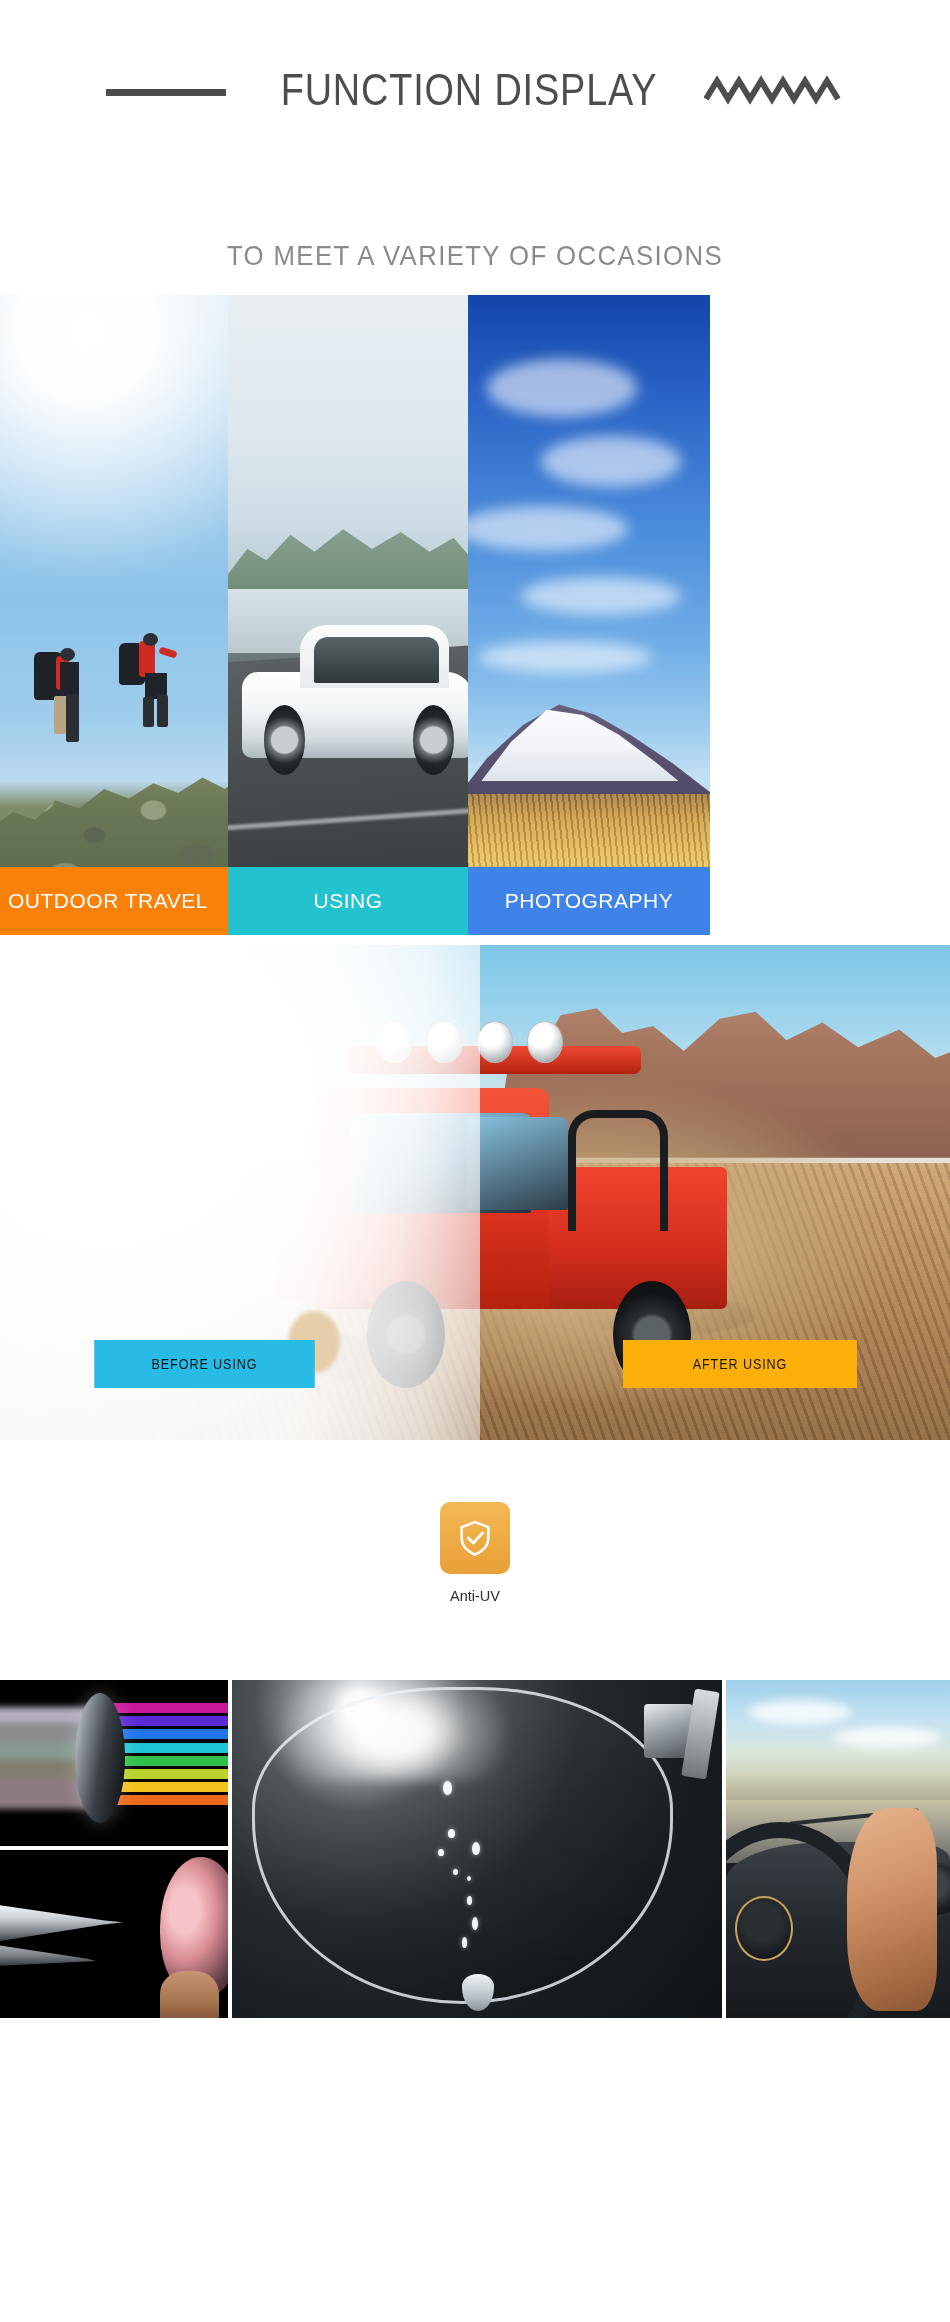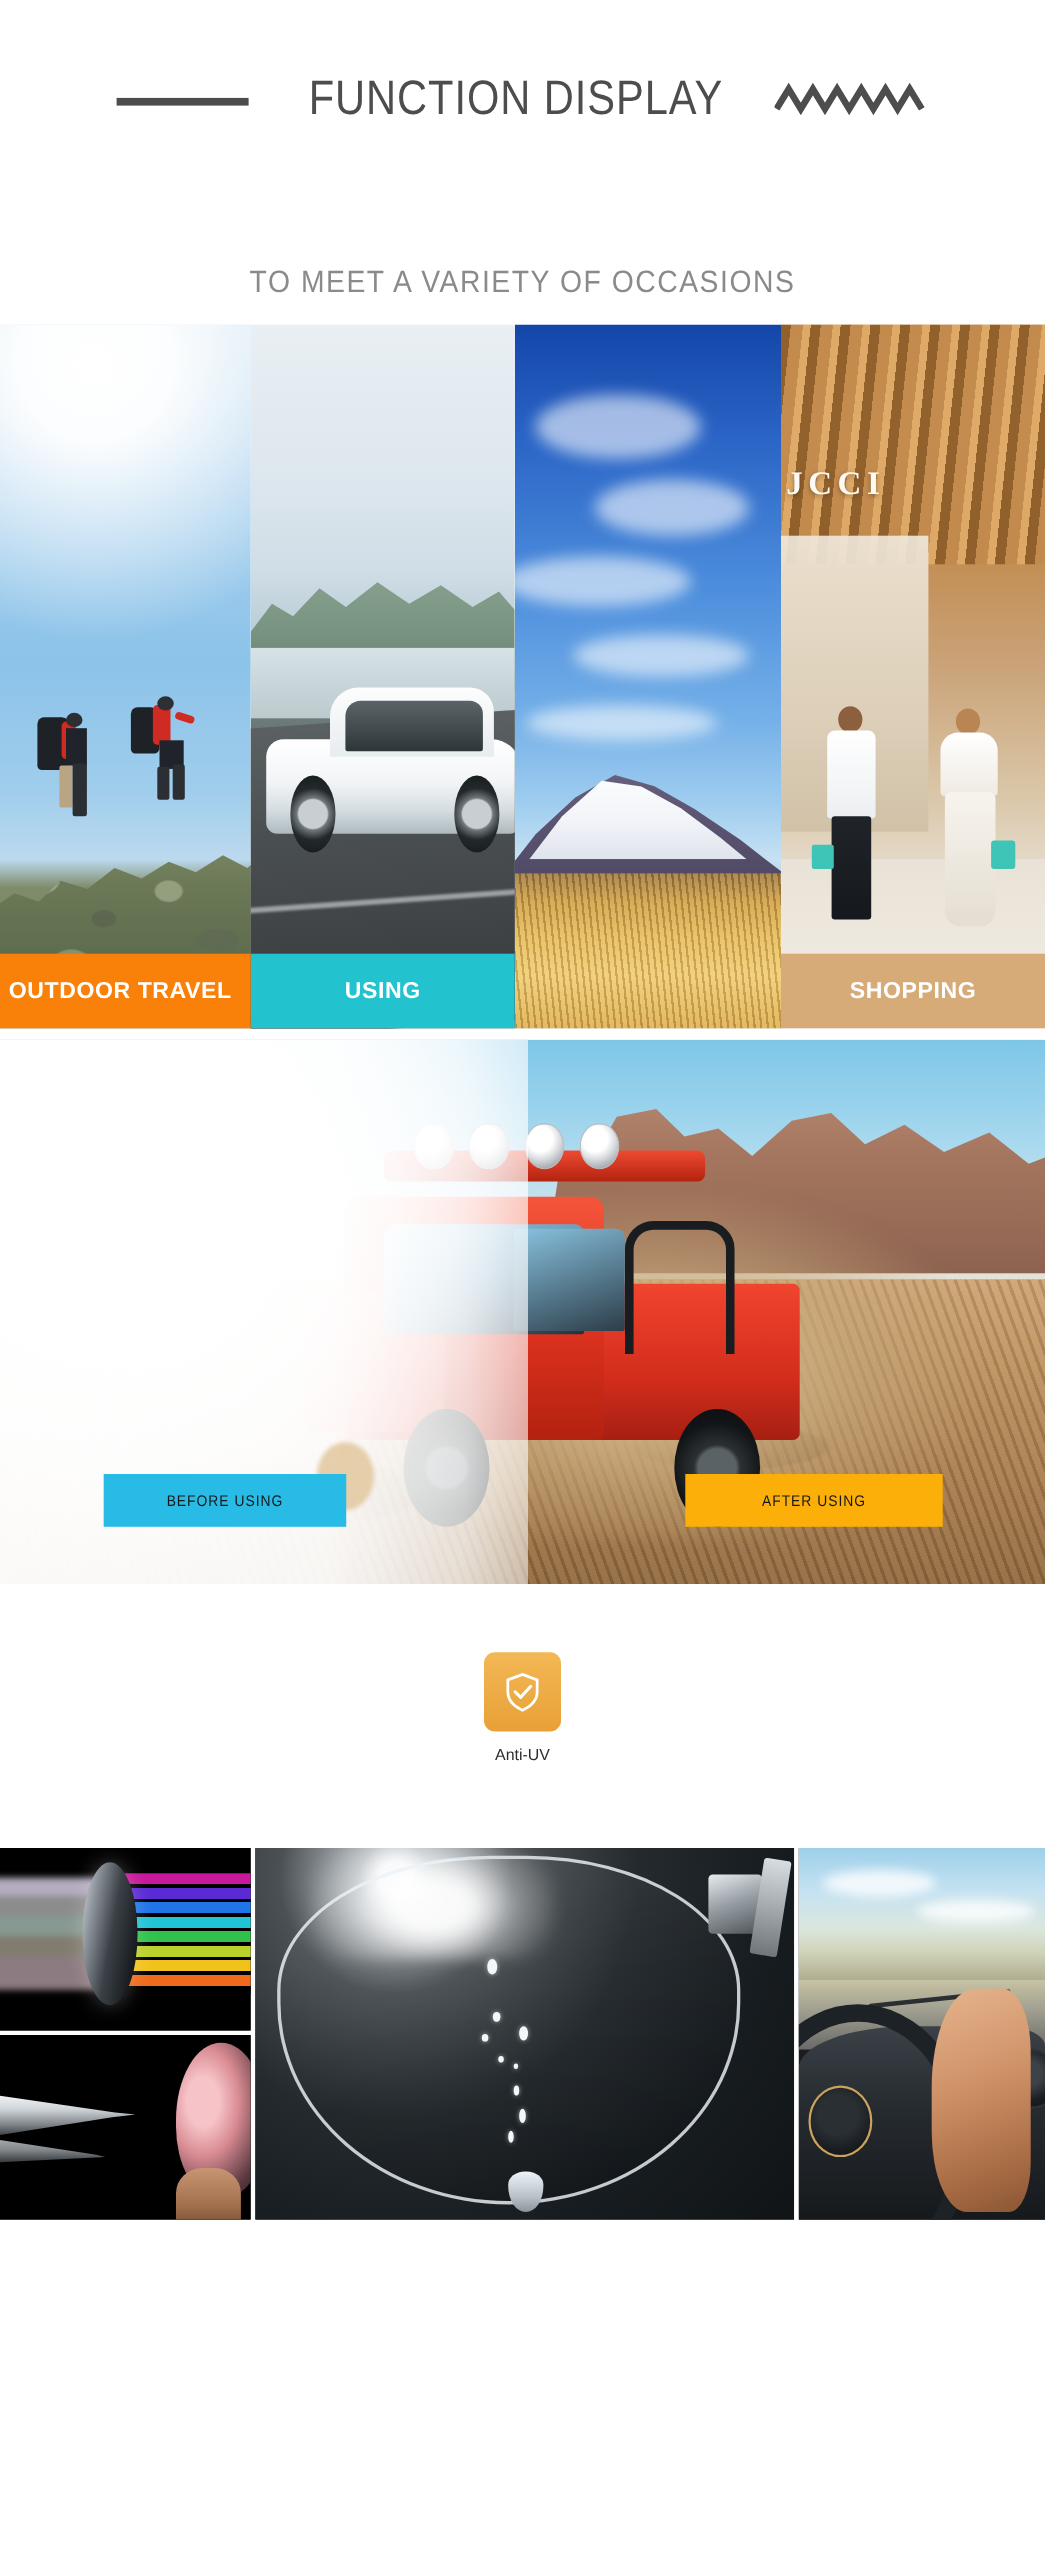--- a/index.html
+++ b/index.html
@@ -44,21 +44,20 @@
   .occ {
     position:relative; overflow:hidden;
     flex:0 0 auto; height:640px;
   }
   .occ .photo { position:absolute; inset:0; overflow:hidden; }
   .occ .label {
     position:absolute; left:0; bottom:0; width:100%; height:68px;
     display:flex; align-items:center;
     color:#ffffff; font-size:21px; letter-spacing:0.5px;
     z-index:6;
-    font-weight:bold;
   }
   .occ.c0 .label { background:#f98009; justify-content:flex-start; padding-left:8px; }
   .occ.c1 .label { background:#22c2cf; justify-content:center; }
   .occ.c2 .label { background:#4083e8; justify-content:center; }
   .occ.c3 .label { background:#d6ab77; justify-content:center; }
 
   
   .ph-hike { position:absolute; inset:0;
     background:
       radial-gradient(circle at 38% 6%, rgba(255,255,255,1) 0%, rgba(255,255,255,.95) 11%, rgba(255,255,255,0) 40%),
@@ -516,45 +515,23 @@
         <div class="cloud" style="left:8%;top:10%;width:62%;height:9%;"></div>
         <div class="cloud" style="left:30%;top:22%;width:58%;height:8%;"></div>
         <div class="cloud" style="left:-4%;top:33%;width:70%;height:7%;"></div>
         <div class="cloud" style="left:22%;top:44%;width:66%;height:6%;"></div>
         <div class="cloud" style="left:4%;top:54%;width:72%;height:5%;"></div>
         <div class="mtn"></div>
         <div class="snow"></div>
         <div class="wheat"></div>
       </div>
     </div>
-  </div>
-
-  <div class="occ c3" style="width:240px;">
-    <div class="photo">
-      <div class="ph-shop">
-        <div class="slats"></div>
-        <div class="window"></div>
-        <div class="sign">JCCI</div>
-        <div class="floor"></div>
-        <div class="person" style="left:14%;bottom:13%;width:66px;height:210px;">
-          <div class="p-head" style="left:18px;top:0;width:22px;height:24px;background:#8c5f3e;"></div>
-          <div class="p-top" style="left:8px;top:22px;width:44px;height:80px;background:linear-gradient(180deg,#ffffff 0%,#eceff1 100%);"></div>
-          <div class="p-bot" style="left:12px;top:100px;width:36px;height:94px;background:linear-gradient(180deg,#20242a 0%,#15181c 100%);"></div>
-          <div class="p-bag" style="left:-6px;top:126px;width:20px;height:22px;"></div>
-        </div>
-        <div class="person" style="left:58%;bottom:12%;width:74px;height:214px;">
-          <div class="p-head" style="left:20px;top:0;width:22px;height:24px;background:#b98552;"></div>
-          <div class="p-top" style="left:6px;top:22px;width:52px;height:58px;background:linear-gradient(180deg,#ffffff 0%,#efeae1 100%);border-radius:16px 16px 4px 4px;"></div>
-          <div class="p-bot" style="left:10px;top:76px;width:46px;height:122px;background:linear-gradient(180deg,#f7f4ee 0%,#e4ddd1 100%);border-radius:6px 6px 14px 14px;"></div>
-          <div class="p-bag" style="left:52px;top:120px;width:22px;height:26px;border-radius:3px;"></div>
-        </div>
-      </div>
-    </div>
-    <div class="label">SHOPPING</div>
-  </div>
+    <div class="label">PHOTOGRAPHY</div>
+  </div>
+
 </div>
 
 <div class="beforeafter">
 
   <div class="ba-half ba-left">
     <div class="ba-scene">
       <div class="desert-sky"></div>
 
       <div class="desert-ground"></div>
       <div class="dust"></div>

